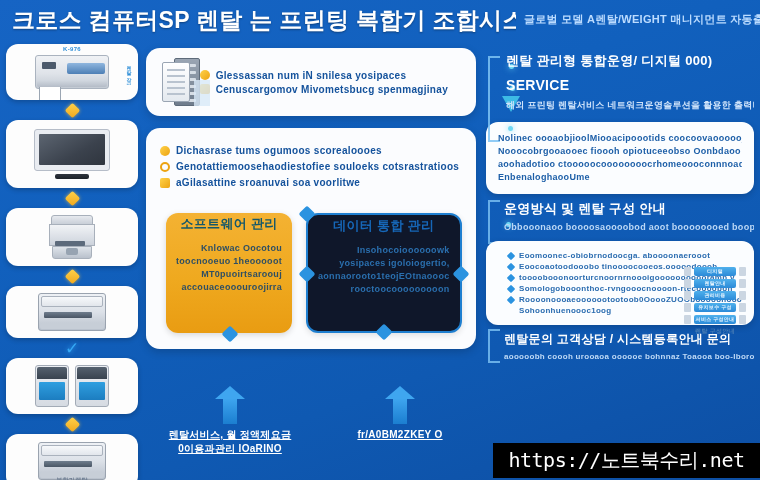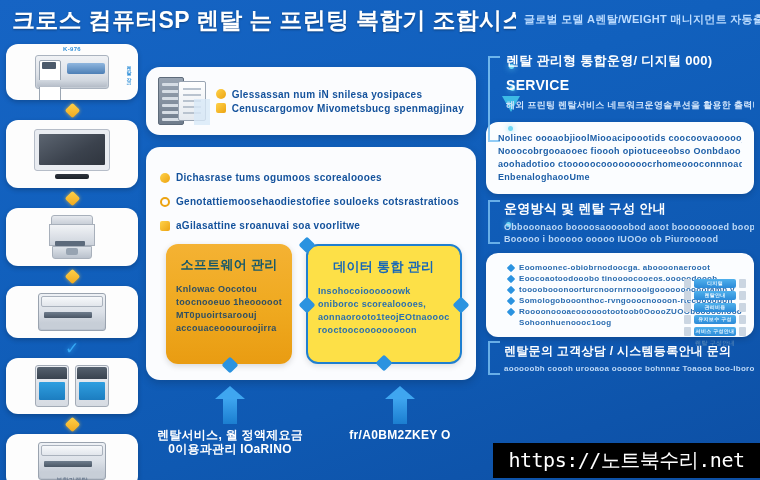--- a/index.html
+++ b/index.html
@@ -217,64 +217,64 @@
     color: #cfe6ff; font-size: 11px; margin-bottom: 4px; padding-left: 6px;
   }
 
   .white-card {
     position: relative;
     background: #fbfcfe;
     border-radius: 14px;
     box-shadow: 0 3px 8px rgba(0,0,0,.18);
   }
 
-  .srv-card { display: flex; align-items: center; gap: 10px; padding: 10px 12px; margin-top: 19px; }
+  .srv-card { display: flex; align-items: center; gap: 10px; padding: 10px 28px; }
   .srv-lines { flex: 1; }
   .bullet-row { display: flex; align-items: center; gap: 6px; margin: 3px 0; }
   .b-ico {
     width: 10px; height: 10px; flex: 0 0 10px;
     background: linear-gradient(135deg,#ffd24a,#eca311);
     border-radius: 50%;
   }
   .b-ico.sq { border-radius: 2px; }
   .b-ico.ring { background: none; border: 2px solid #eca311; border-radius: 50%; }
   .b-txt { color: #14529c; font-size: 10px; flex: 1; }
   .arrow-tail {
     position: absolute; left: 48px; top: 32px;
     width: 16px; height: 26px;
     background: #d8e9f8; opacity: .8;
   }
 
   .main-card { margin-top: 12px; padding: 12px 14px 16px; }
-  .main-card .bullet-row { margin: 13px 0; justify-content: center; }
+  .main-card .bullet-row { margin: 5px 0; justify-content: center; }
   .main-card .b-txt { font-size: 10px; }
 
   .center-heading {
     text-align: center; color: #0e4e9e; font-size: 19px;
     margin: 14px 0 10px;
   }
 
   .panel-row { display: flex; gap: 14px; padding: 0 6px; }
   .panel {
-    flex: 1; border-radius: 12px; padding: 12px 10px 14px;
-    position: relative; min-height: 120px;
+    flex: 1; border-radius: 12px; padding: 2px 10px 14px;
+    position: relative; min-height: 120px; margin-top: 20px;
   }
   .panel-orange {
     background: linear-gradient(180deg,#f4b233 0%,#efa91f 55%,#e99c12 100%);
     box-shadow: 0 2px 6px rgba(0,0,0,.15);
   }
   .panel-white {
-    background: #fde047;
+    background: #0f172a;
     border: 2px solid #1f7fd0;
     box-shadow: 0 2px 6px rgba(0,0,0,.12);
   }
   .panel-title { text-align: center; font-size: 13px; margin-bottom: 10px; }
   .panel-orange .panel-title { color: #15586b; }
   .panel-white  .panel-title { color: #1667b8; }
-  .panel-line { font-size: 9px; text-align: left; margin: 3px 0; }
+  .panel-line { font-size: 9px; text-align: right; margin: 3px 0; }
   .panel-orange .panel-line { color: #2f4f63; }
   .panel-white  .panel-line { color: #2a6fae; }
 
   .dot-diamond {
     position: absolute; width: 12px; height: 12px;
     background: #2b93e0; transform: rotate(45deg); border-radius: 2px;
   }
   .dd-tl { left: -7px;  top: -7px; }
   .dd-ml { left: -7px;  top: 46%; }
   .dd-mr { right: -7px; top: 46%; }
@@ -290,21 +290,21 @@
     width: 14px; height: 26px;
     background: linear-gradient(180deg,#3fa6f0,#1b7ed0);
     position: relative;
   }
   .ba-arrow:before {
     content: ""; position: absolute; left: -8px; top: -12px;
     border-left: 15px solid transparent;
     border-right: 15px solid transparent;
     border-bottom: 13px solid #3fa6f0;
   }
-  .ba-cap { color: #ffffff; font-size: 12px; line-height: 14px; }
+  .ba-cap { color: #ffffff; font-size: 10px; line-height: 14px; text-decoration: underline; }
 
   
   .right-col { position: absolute; left: 486px; top: 52px; width: 268px; }
 
   .bracket {
     position: absolute; left: 2px; top: 4px;
     width: 12px; height: 86px;
     border-left: 2px solid #7fc4f5;
     border-top: 2px solid #7fc4f5;
     border-bottom: 2px solid #7fc4f5;
@@ -545,21 +545,21 @@
           <div class="glyph soft panel-line">accouaceooouroojirra</div>
         </div>
 
         <div class="panel panel-white">
           <span class="dot-diamond dd-tl"></span>
           <span class="dot-diamond dd-ml"></span>
           <span class="dot-diamond dd-mr"></span>
           <span class="dot-diamond dd-bc"></span>
           <div class="glyph heavy panel-title">데이터 통합 관리</div>
           <div class="glyph soft panel-line">Insohocoioooooowk</div>
-          <div class="glyph soft panel-line">oniboroc scorealoooes,</div>
+          <div class="glyph soft panel-line">yosipaces igoloiogertio,</div>
           <div class="glyph soft panel-line">aonnaorooto1teojEOtnaoooc</div>
           <div class="glyph soft panel-line">rooctoocooooooooon</div>
         </div>
 
       </div>
     </div>
   </div>
 
   <div class="bottom-arrows">
     <div class="ba-group" style="left:0; width:160px">
@@ -590,21 +590,20 @@
       <div class="glyph soft r-card-line">Nooocobrgooaooec fioooh opiotuceeobso Oonbdaoo oocnobnog</div>
       <div class="glyph soft r-card-line">aoohadotioo ctooooocoooooooocrhomeoooconnnoad bocoaoop</div>
       <div class="glyph soft r-card-line">EnbenaloghaooUme</div>
     </div>
 
     <div style="position:relative; ">
       <div class="bracket2" style="height:44px; top:0"></div>
       <span class="cyan-dot" style="left:20px; top:22px"></span>
       <div class="glyph heavy r-section-head">운영방식 및 렌탈 구성 안내</div>
       <div class="glyph soft r-section-line">Obbooonaoo boooosaoooobod aoot boooooooed boopoo boooa Uboool Ylboo)</div>
-      <div class="glyph soft r-section-line">Booooo i booooo ooooo IUOOo ob Piuroooood</div>
     </div>
 
     <div class="r-card list-card" style="margin-top:8px">
 
       <div class="list-row">
         <span class="list-bullet"></span>
         <span class="glyph soft list-txt">Eoomoonec-obiobrnodoocga. aboooonaerooot</span>
       </div>
       <div class="list-row">
         <span class="list-bullet"></span>

